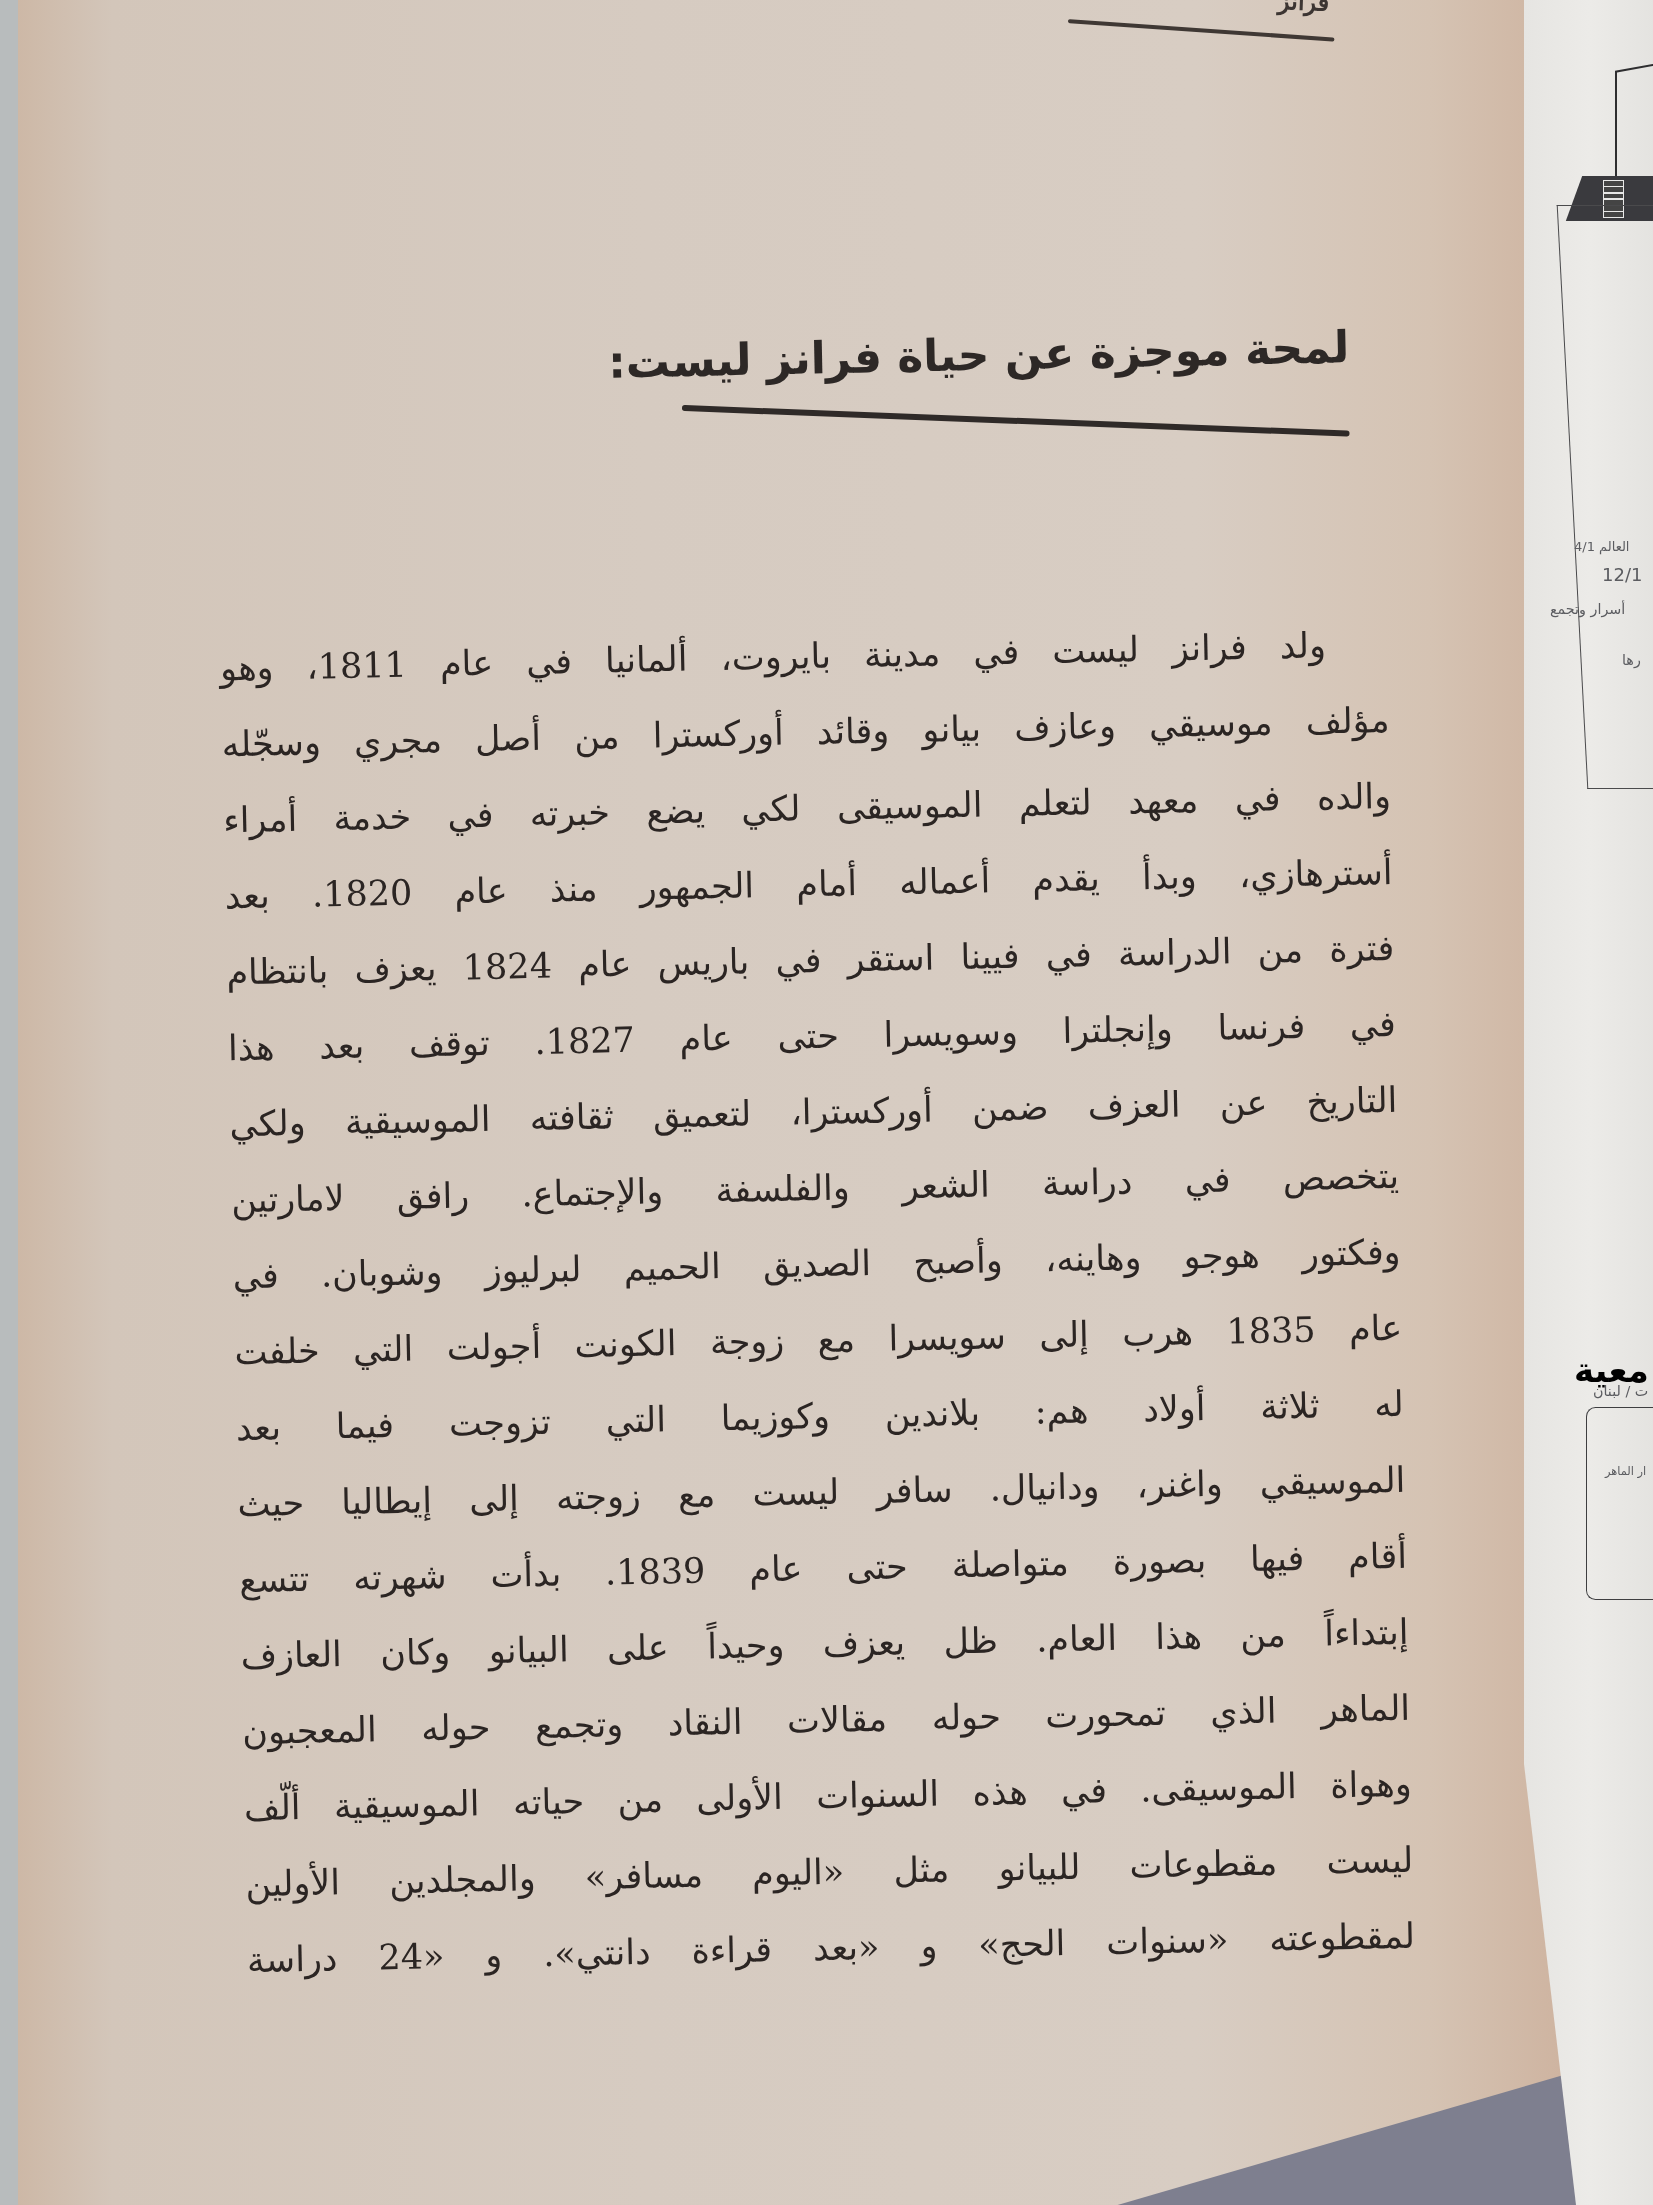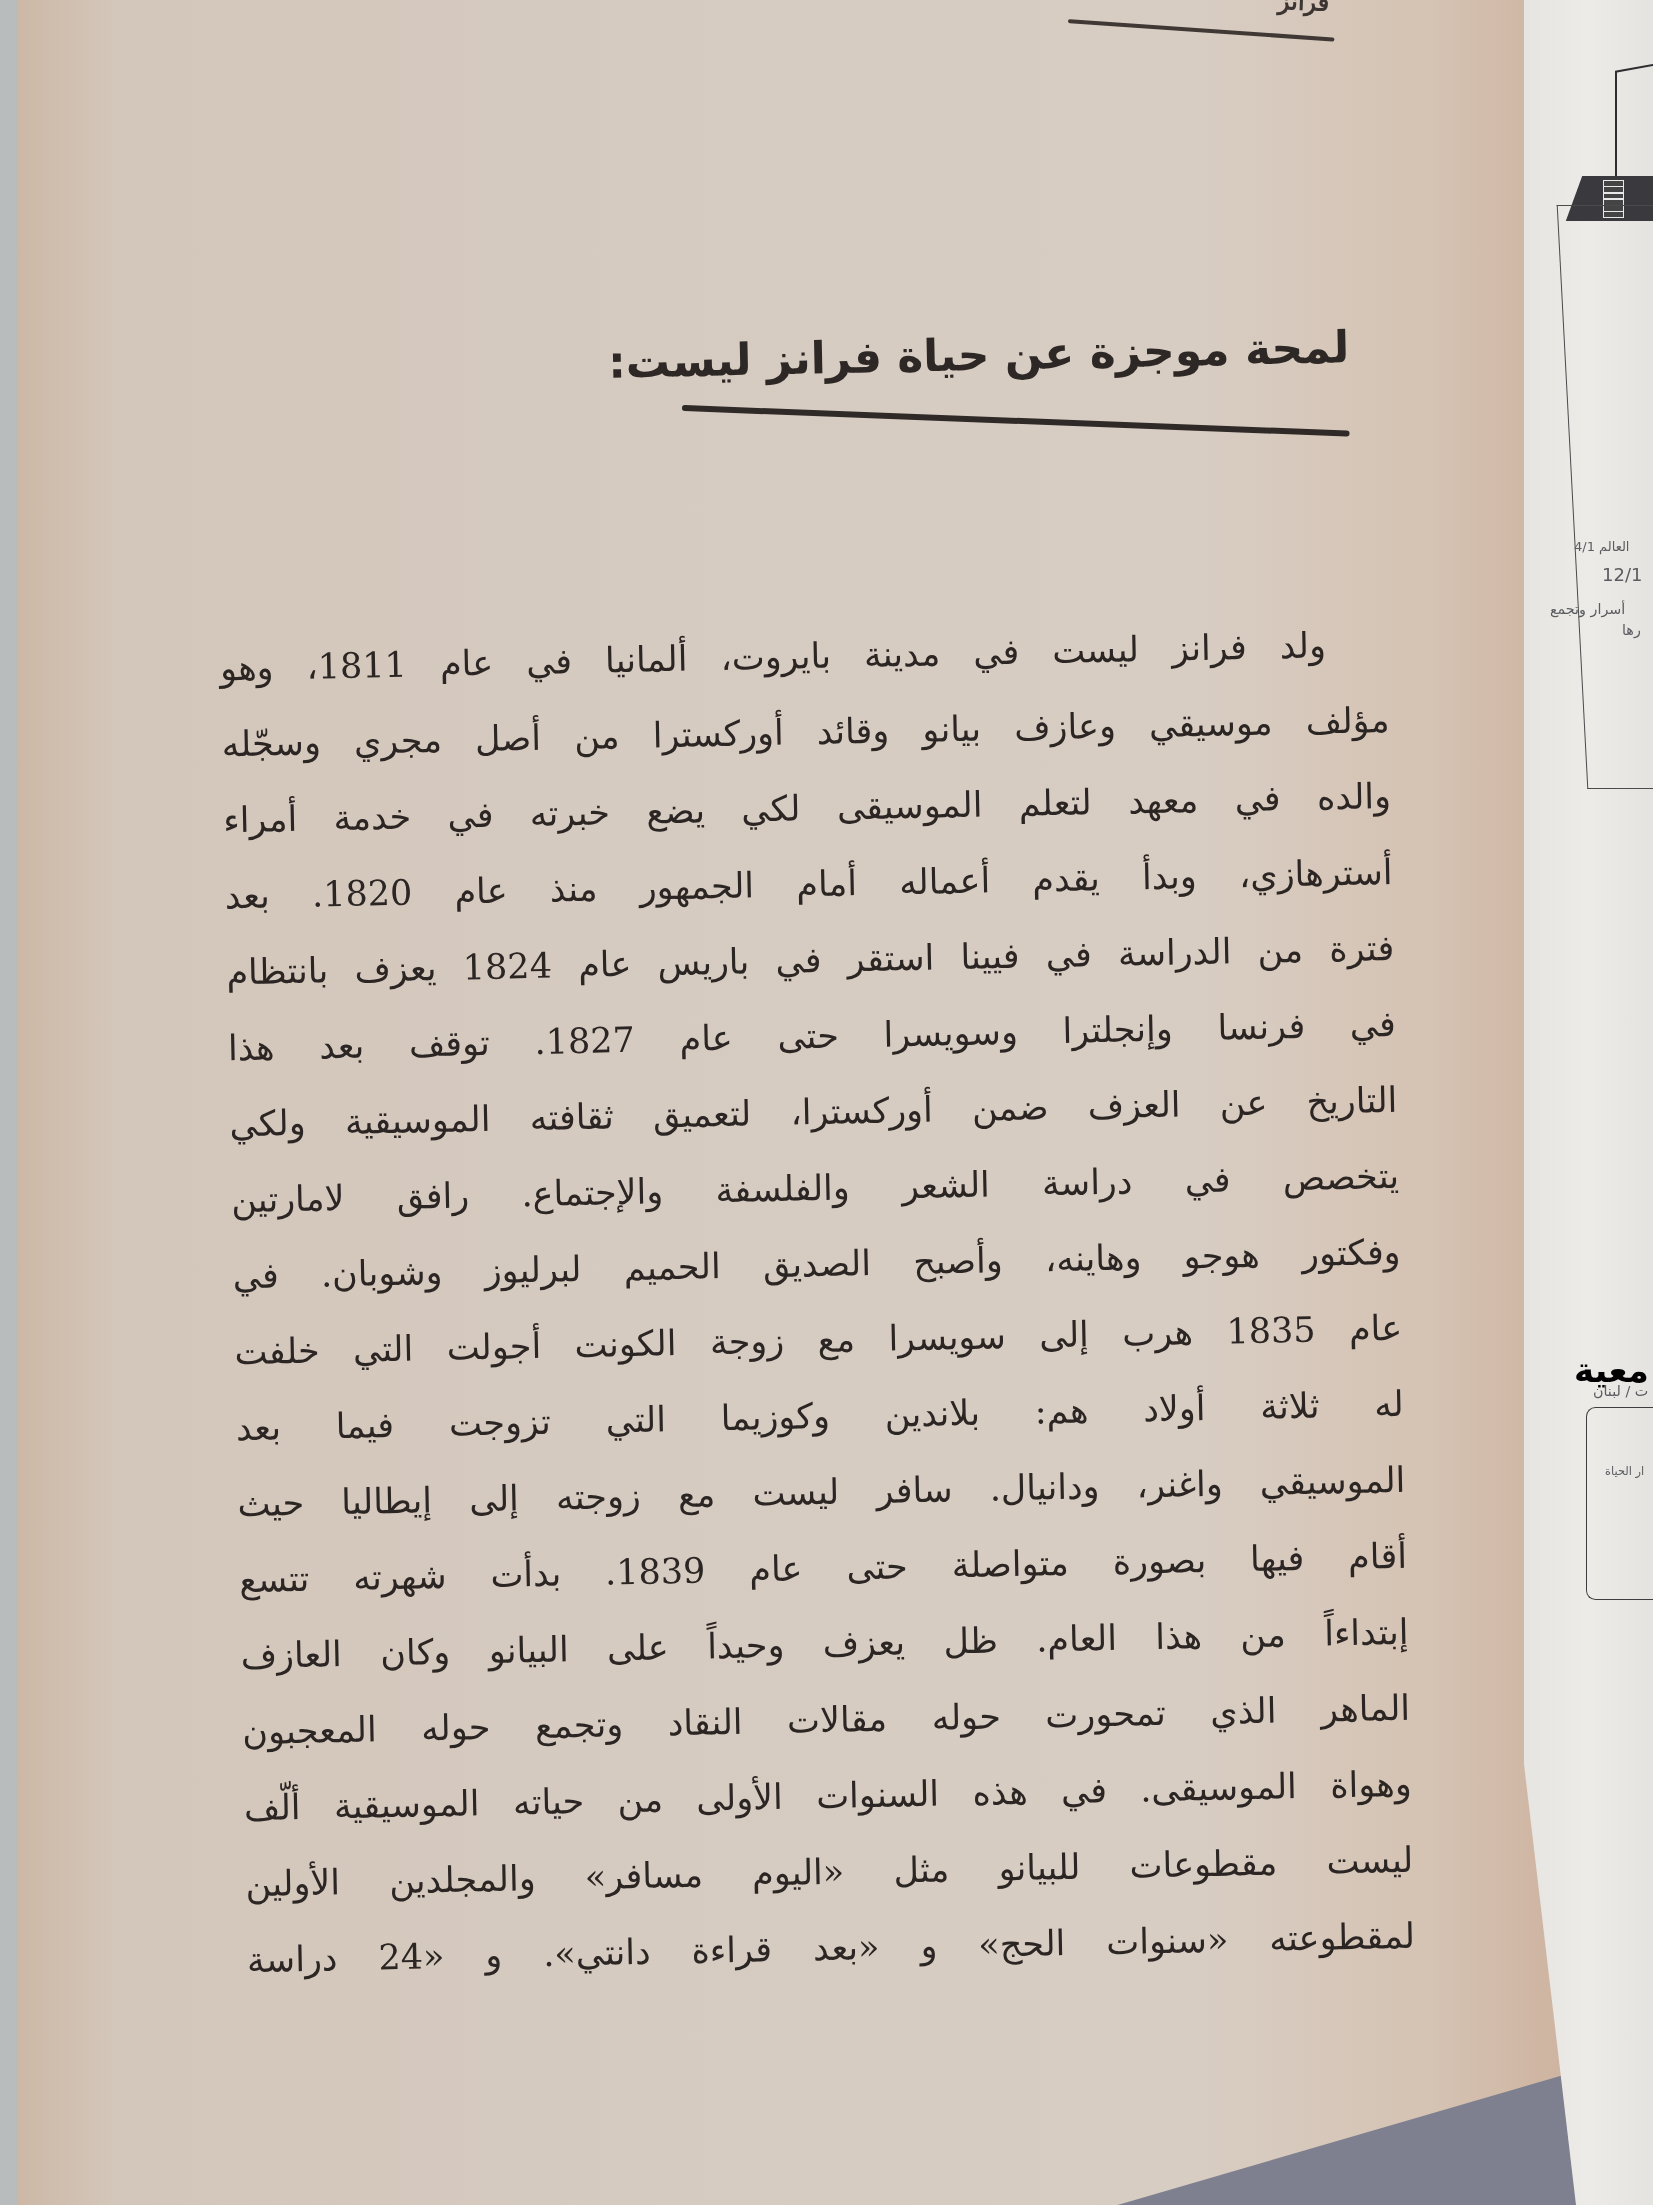--- a/index.html
+++ b/index.html
@@ -86,21 +86,21 @@
     .side-text {
       position: absolute;
       direction: rtl;
       color: #5b5c60;
       font-family: "DejaVu Sans", sans-serif;
       white-space: nowrap;
     }
     .side-text.t1 { left: 1574px; top: 539px; font-size: 13px; }
     .side-text.t2 { left: 1602px; top: 564px; font-size: 18px; }
     .side-text.t3 { left: 1550px; top: 601px; font-size: 14.3px; }
-    .side-text.t4 { left: 1622px; top: 622px; font-size: 14.3px; }
+    .side-text.t4 { left: 1622px; top: 652px; font-size: 14.3px; }
     .side-text.t5 { left: 1574px; top: 1350px; font-size: 34px; font-weight: bold; color: #000000; }
     .side-text.t6 { left: 1593px; top: 1383px; font-size: 14.3px; text-align: right; }
     .side-text.t7 { left: 1605px; top: 1464px; font-size: 11.4px; }
 
     
     .running-header {
       position: absolute;
       left: 1278px; top: -13.4px;
       direction: rtl;
       font-size: 24px;
@@ -211,14 +211,14 @@
   <div class="box-frame"></div>
   <div class="rounded-frame"></div>
 </div>
 
 <div class="side-text t1">العالم 4/1</div>
 <div class="side-text t2">12/1</div>
 <div class="side-text t3">أسرار وتجمع</div>
 <div class="side-text t4">رها</div>
 <div class="side-text t5">معية</div>
 <div class="side-text t6">ت / لبنان</div>
-<div class="side-text t7">ار الحياة</div>
+<div class="side-text t7">ار الماهر</div>
 
 
 </body></html>

